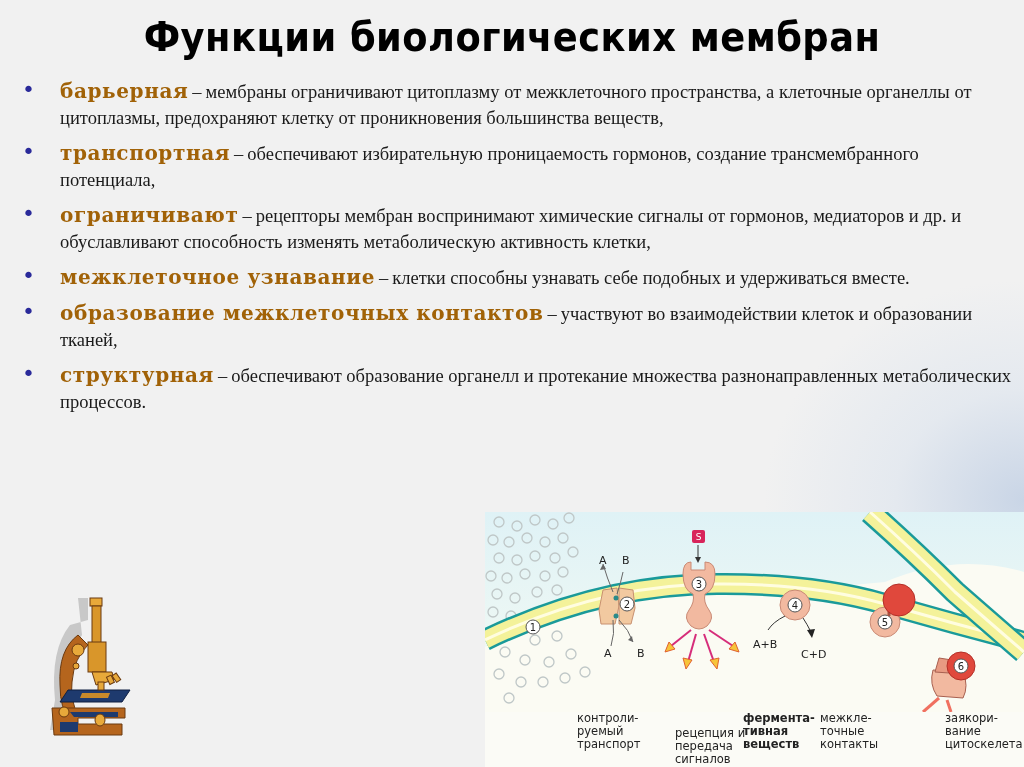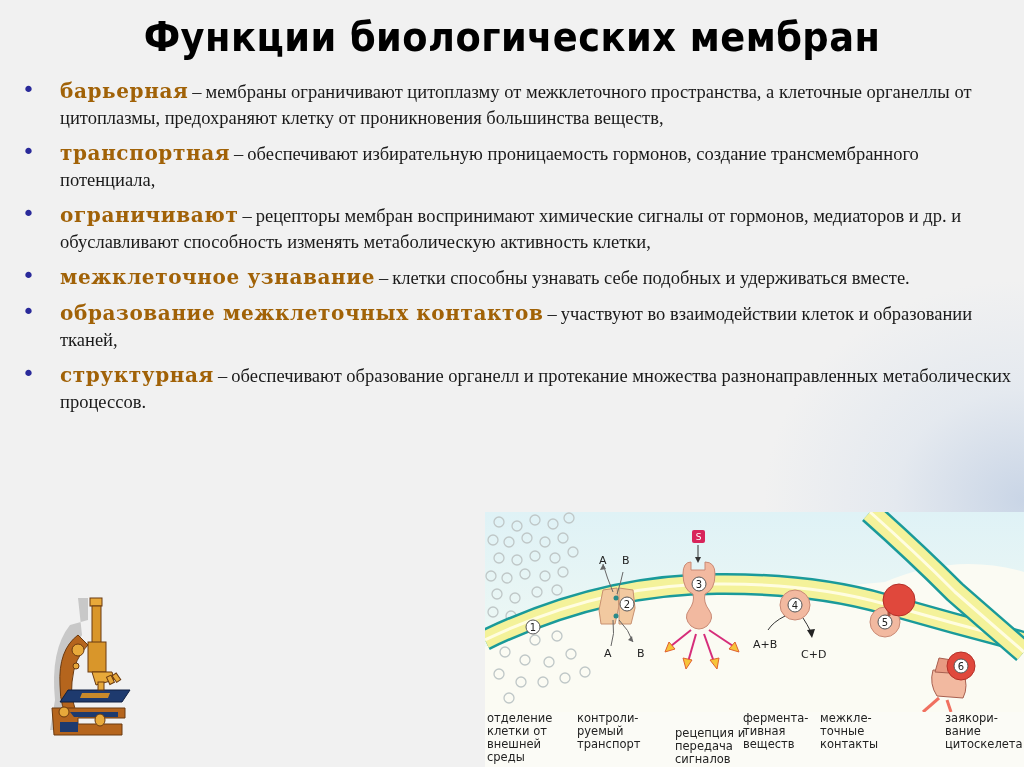--- a/index.html
+++ b/index.html
@@ -226,37 +226,31 @@
       <circle cx="476" cy="154" r="14" fill="#e0483c" stroke="#b33028"></circle>
       <circle cx="476" cy="154" r="7" fill="#fff" stroke="#555"></circle>
       <text x="476" y="158" font-size="10" text-anchor="middle" font-family="DejaVu Sans, sans-serif" fill="#222">6</text>
       <g stroke="#f07060" stroke-width="3" fill="none">
         <path d="M454 186 L438 200"></path>
         <path d="M462 188 L466 200"></path>
       </g>
     </g>
   </svg>
 
-  <div class="caption" style="left:2px;">
-    <div>отделение</div>
-    <div>клетки от</div>
-    <div>внешней</div>
-    <div>среды</div>
-  </div>
   <div class="caption" style="left:92px;">
     <div>контроли-</div>
     <div>руемый</div>
     <div>транспорт</div>
   </div>
   <div class="caption" style="left:190px;margin-top:15px;">
     <div>рецепция и</div>
     <div>передача</div>
     <div>сигналов</div>
   </div>
-  <div class="caption" style="left:258px;">
+  <div class="caption" style="left:258px;font-weight:bold;">
     <div>фермента-</div>
     <div>тивная</div>
     <div>веществ</div>
   </div>
   <div class="caption" style="left:335px;">
     <div>межкле-</div>
     <div>точные</div>
     <div>контакты</div>
   </div>
   <div class="caption" style="left:460px;">

